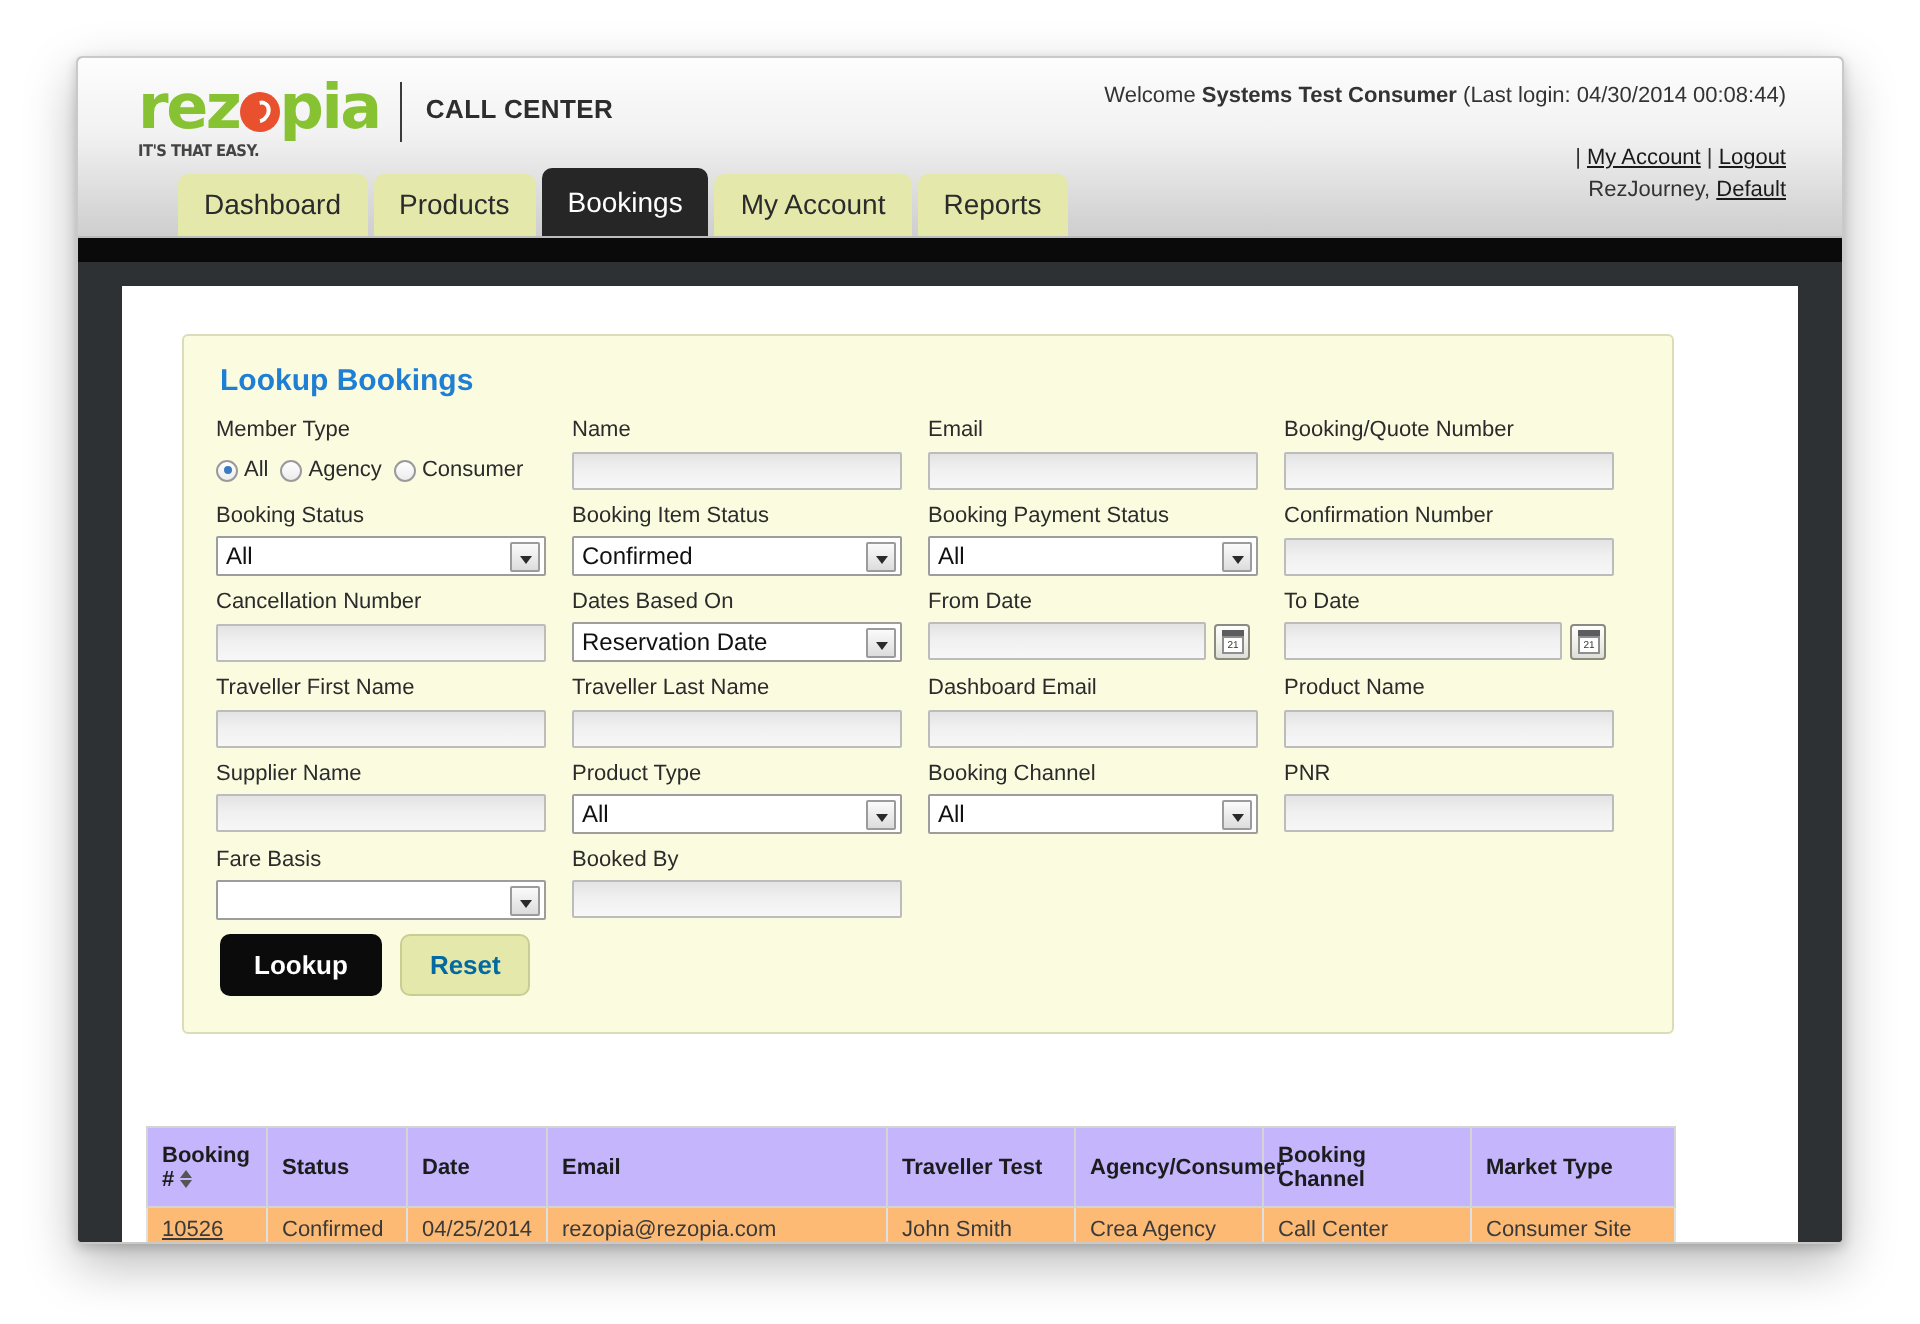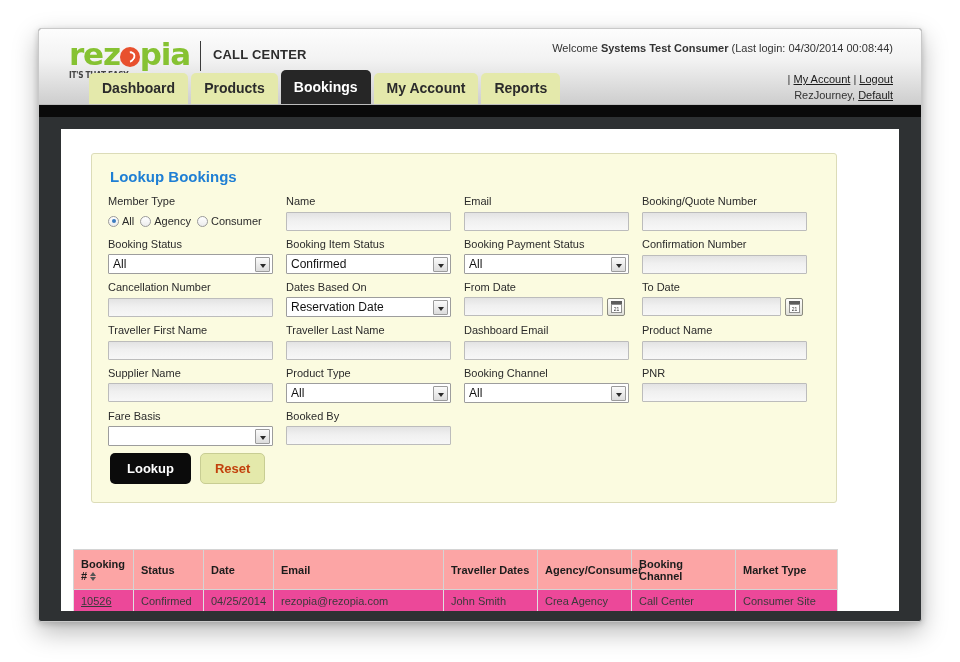--- a/index.html
+++ b/index.html
@@ -19,21 +19,21 @@
     background: #2e3133;
     border: 1px solid #c9c9c9;
     border-radius: 3px;
     box-shadow: 0 10px 26px rgba(0,0,0,0.28), 0 2px 6px rgba(0,0,0,0.18);
     overflow: hidden;
   }
 
   
   #masthead {
     position: relative;
-    height: 76px;
+    height: 90px;
     background: linear-gradient(to bottom, #fdfdfd 0%, #f2f2f2 42%, #d2d2d2 93%, #cfcfcf 100%);
     border-bottom: 1px solid #bcbcbc;
   }
 
   
   #logo-wrap {
     position: absolute;
     left: 30px; top: 10px;
     display: flex;
     align-items: flex-start;
@@ -122,21 +122,20 @@
   }
   .tab {
     font-size: 14px;
     color: #2b2b2b;
     padding: 7px 13px 7px 13px;
     background: #e4e9ab;
     border-radius: 5px 5px 0 0;
     line-height: 17px;
     white-space: nowrap;
     cursor: pointer;
-    font-weight: bold;
   }
   .tab.active {
     background: #262626;
     color: #ffffff;
     padding: 9px 13px 8px 13px;
   }
 
   
   #blackbar {
     height: 12px;
@@ -306,21 +305,21 @@
     font-size: 13px;
     font-weight: bold;
     border: none;
     border-radius: 5px;
     padding: 8px 17px;
     cursor: pointer;
     font-family: "Liberation Sans", sans-serif;
   }
   #btn-reset {
     background: #e4e9ab;
-    color: #c2410c;
+    color: #0369a1;
     font-size: 13px;
     font-weight: bold;
     border: 1px solid #c8cd93;
     border-radius: 5px;
     padding: 7px 14px;
     cursor: pointer;
     font-family: "Liberation Sans", sans-serif;
   }
 
   
@@ -328,33 +327,33 @@
     position: absolute;
     left: 12px; top: 420px;
     width: 764px;
   }
   table.results {
     border-collapse: collapse;
     width: 100%;
     table-layout: fixed;
   }
   table.results th {
-    background: #fca5a5;
+    background: #c4b5fd;
     border: 1px solid #d4d4d4;
     font-size: 11px;
     font-weight: bold;
     color: #1c1c1c;
     text-align: left;
     padding: 6px 6px 6px 7px;
     vertical-align: middle;
     height: 40px;
   }
   table.results td {
     border: 1px solid #e0e0e0;
-    background: #ec4899;
+    background: #fdba74;
     font-size: 11px;
     color: #3a3a3a;
     padding: 5px 6px 5px 7px;
     height: 22px;
     overflow: hidden;
     white-space: nowrap;
   }
   table.results td.idcell a {
     color: #3a3a3a;
     text-decoration: underline;
@@ -612,21 +611,21 @@
               <col class="c-market">
           </colgroup>
           <thead>
             <tr>
               <th>
                 <span>Booking #</span><span class="sortarrows"><i class="up"></i><i class="dn"></i></span>
               </th>
               <th>Status</th>
               <th>Date</th>
               <th>Email</th>
-              <th>Traveller Dates</th>
+              <th>Traveller Test</th>
               <th>Agency/Consumer</th>
               <th>Booking Channel</th>
               <th>Market Type</th>
             </tr>
           </thead>
           <tbody>
             <tr>
               <td class="idcell"><a href="#">10526</a></td>
               <td>Confirmed</td>
               <td>04/25/2014</td>

